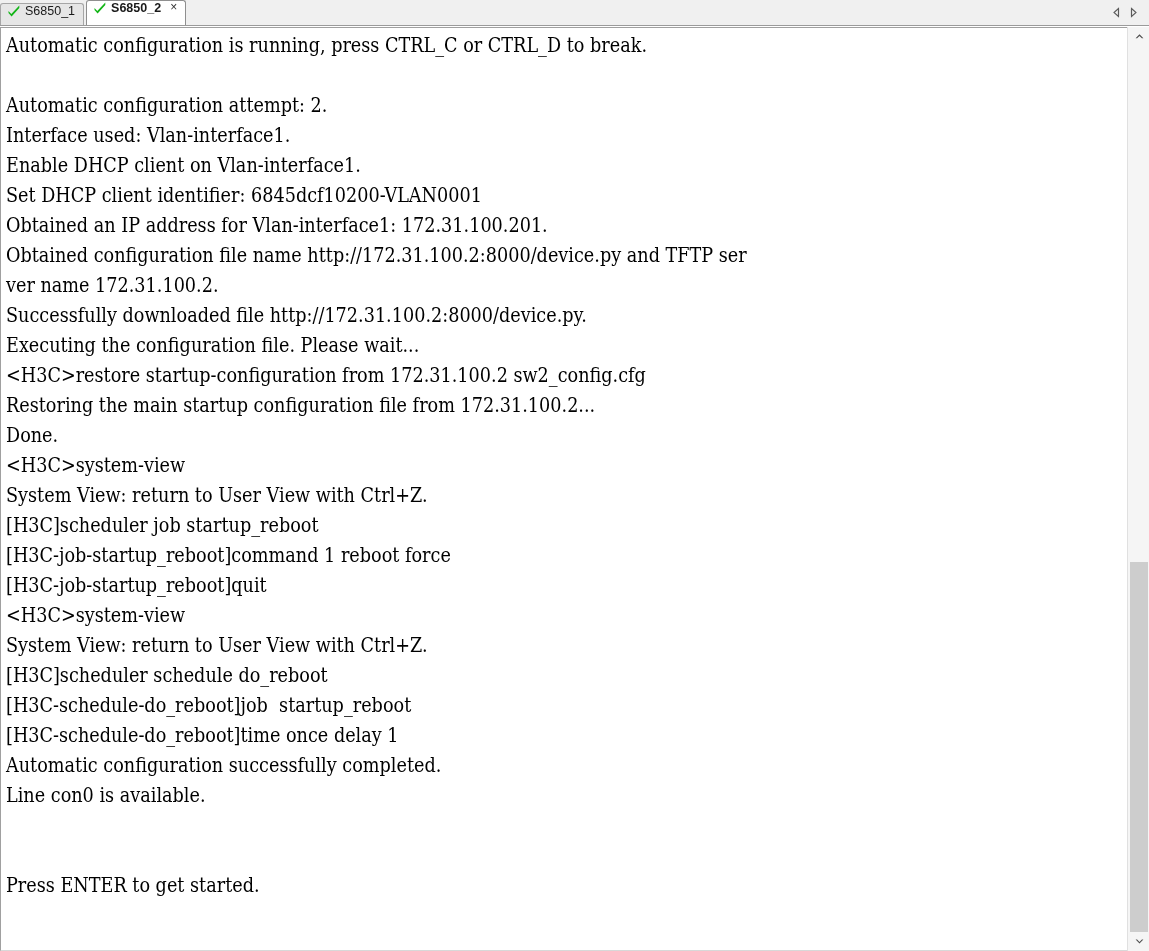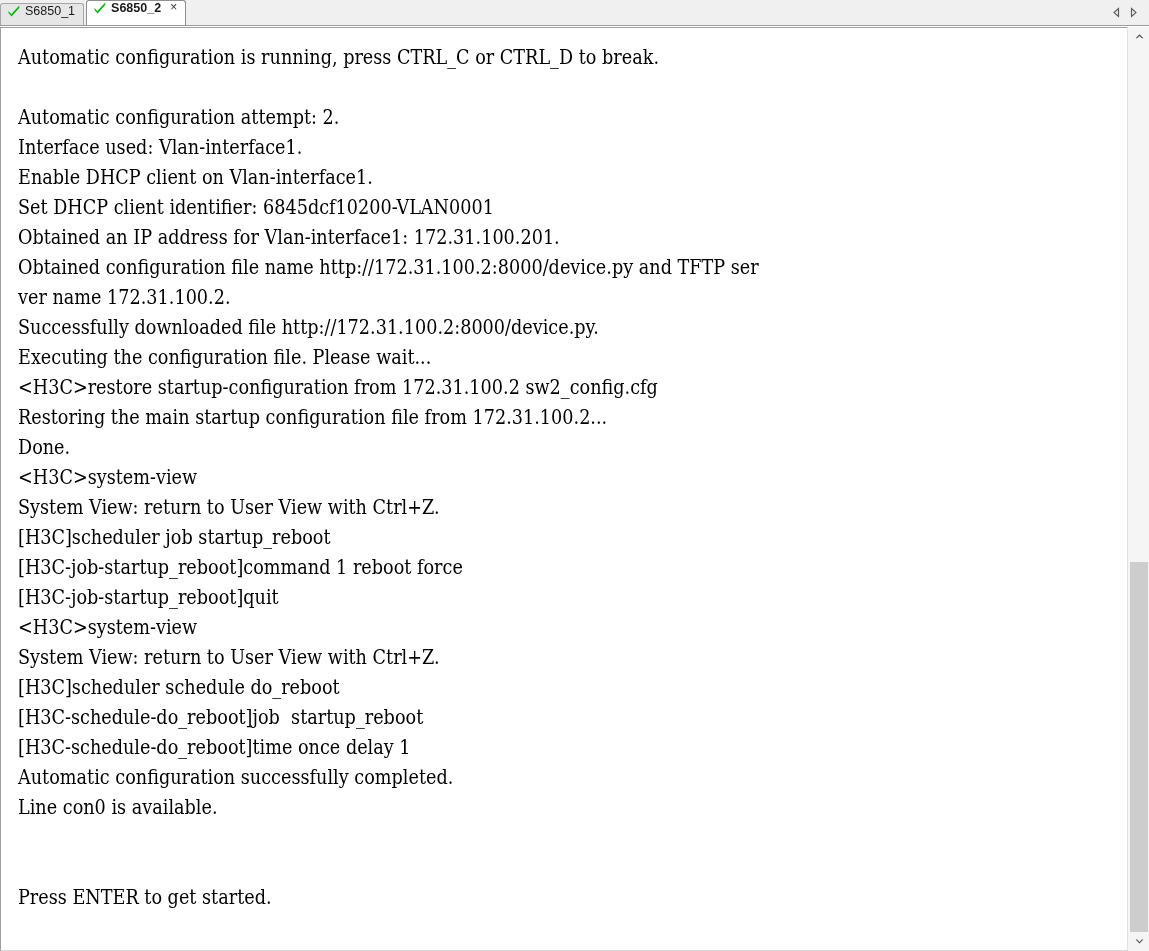--- a/index.html
+++ b/index.html
@@ -135,21 +135,21 @@
     box-sizing: border-box;
     border-left: 1px solid #a0a0a0;
     border-top: 1px solid #a0a0a0;
     border-right: 0;
     border-bottom: 1px solid #d8d8d8;
     overflow: hidden;
   }
   .terminal {
     flex: 1 1 auto;
     padding: 2px 0 8px 5px;
-    margin: 12px;
+    margin: 0;
     box-sizing: border-box;
     overflow: hidden;
     background: #ffffff;
     color: #000000;
     font-family: "DejaVu Serif", "Liberation Serif", serif;
     font-size: 22px;
     line-height: 30px;
     letter-spacing: 0px;
     white-space: pre;
     -webkit-font-smoothing: none;

